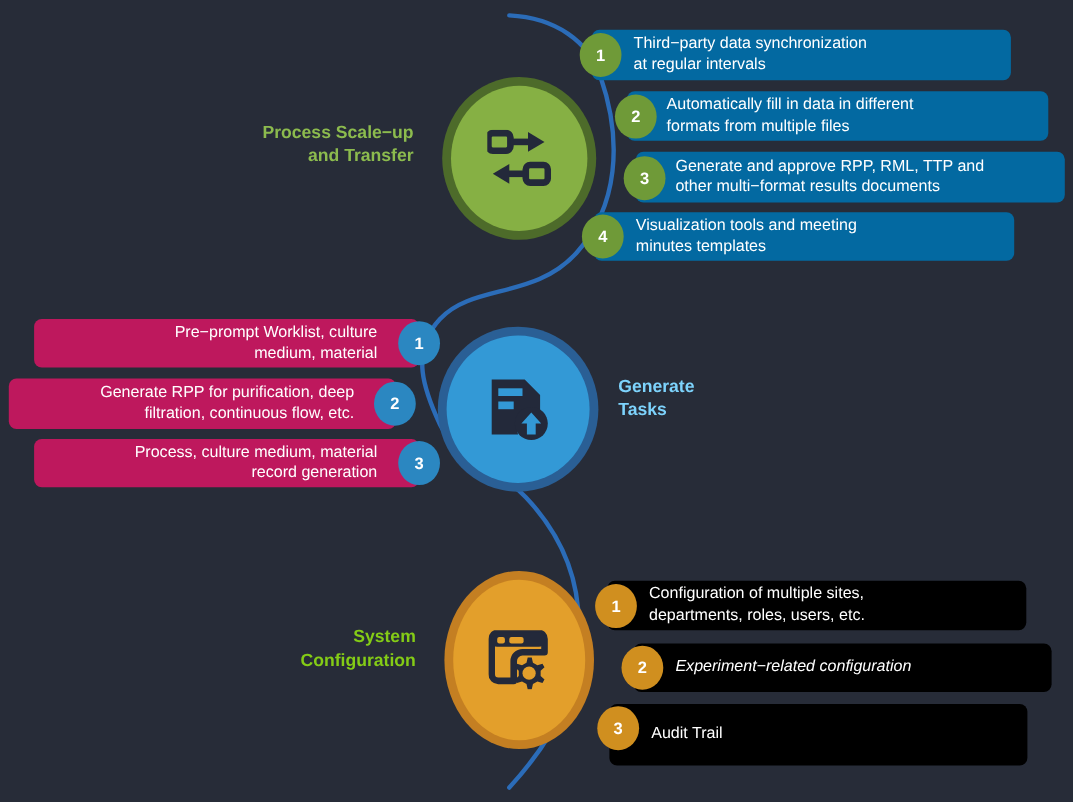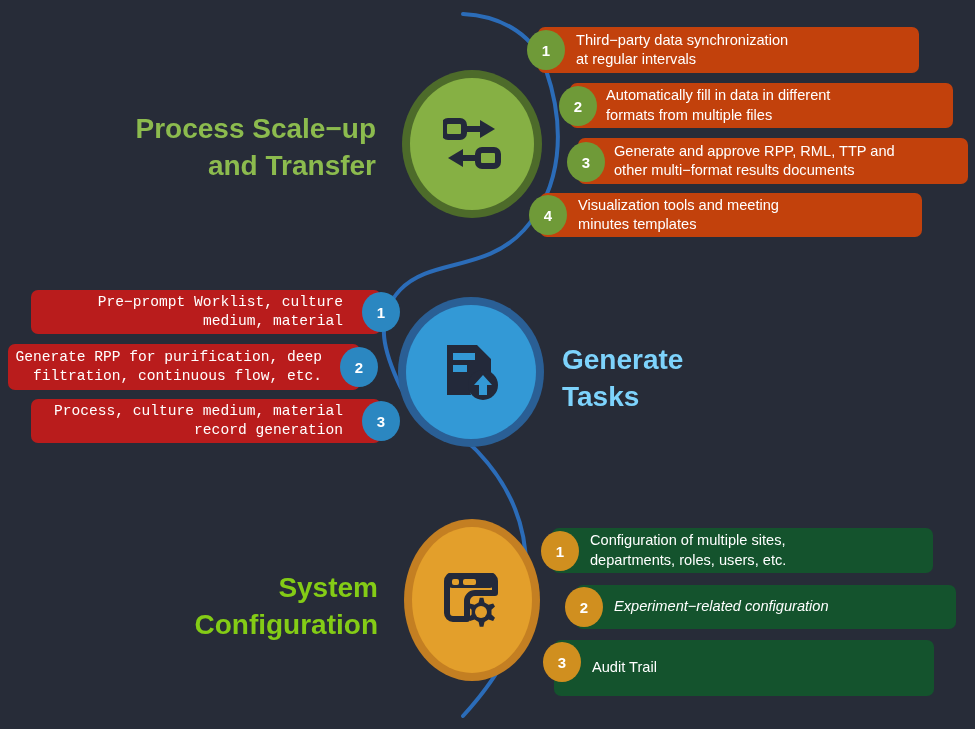--- a/index.html
+++ b/index.html
@@ -66,21 +66,21 @@
   .hub-orange .hub-inner {
     width: 120px; height: 146px;
     background: #e39f2b;
   }
   .hub-icon { display: block; }
 
   
   .section-title {
     position: absolute;
     z-index: 4;
-    font-size: 28px;
+    font-size: 16px;
     font-weight: bold;
     line-height: 1.33;
     white-space: pre-line;
   }
   .title-green  { left: 80px;  top: 110px; width: 296px; text-align: right; color: #8cbb4e; }
   .title-blue   { left: 562px; top: 341px; width: 240px; text-align: left;  color: #7dd3fc; }
   .title-orange { left: 110px; top: 569px; width: 268px; text-align: right; color: #84cc16; }
 
   
   .bar {
@@ -103,27 +103,27 @@
     z-index: 5;
     display: flex;
     align-items: center;
     justify-content: center;
     color: #ffffff;
     font-size: 15px;
     font-weight: bold;
   }
 
   
-  .bar-green  { background: #c2410c; }
+  .bar-green  { background: #0369a1; }
   .badge-green{ background: #6f9a38; }
   
-  .bar-blue   { background: #b91c1c; font-family: Liberation Mono, monospace; }
+  .bar-blue   { background: #be185d; }
   .badge-blue { background: #2b87c1; }
   
-  .bar-orange { background: #14532d; }
+  .bar-orange { background: #000000; }
   .badge-orange{background: #d08f1f; }
 
   .bar.align-right  { justify-content: flex-end; }
   .bar.align-right .bar-text { text-align: right; }
   .bar.align-left .bar-text  { text-align: left; }
 </style>
 </head>
 <body>
 
 <div id="canvas">

